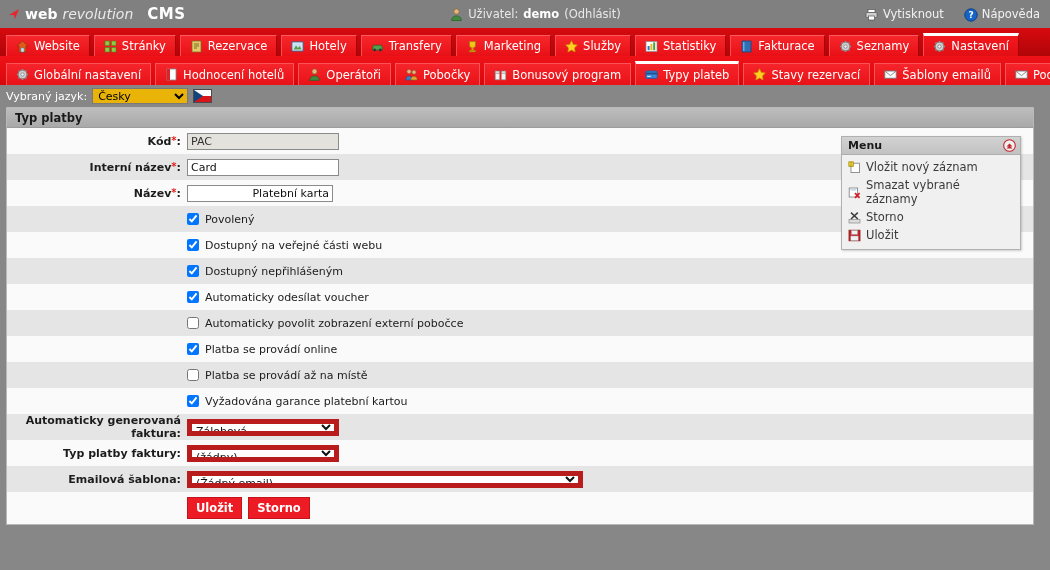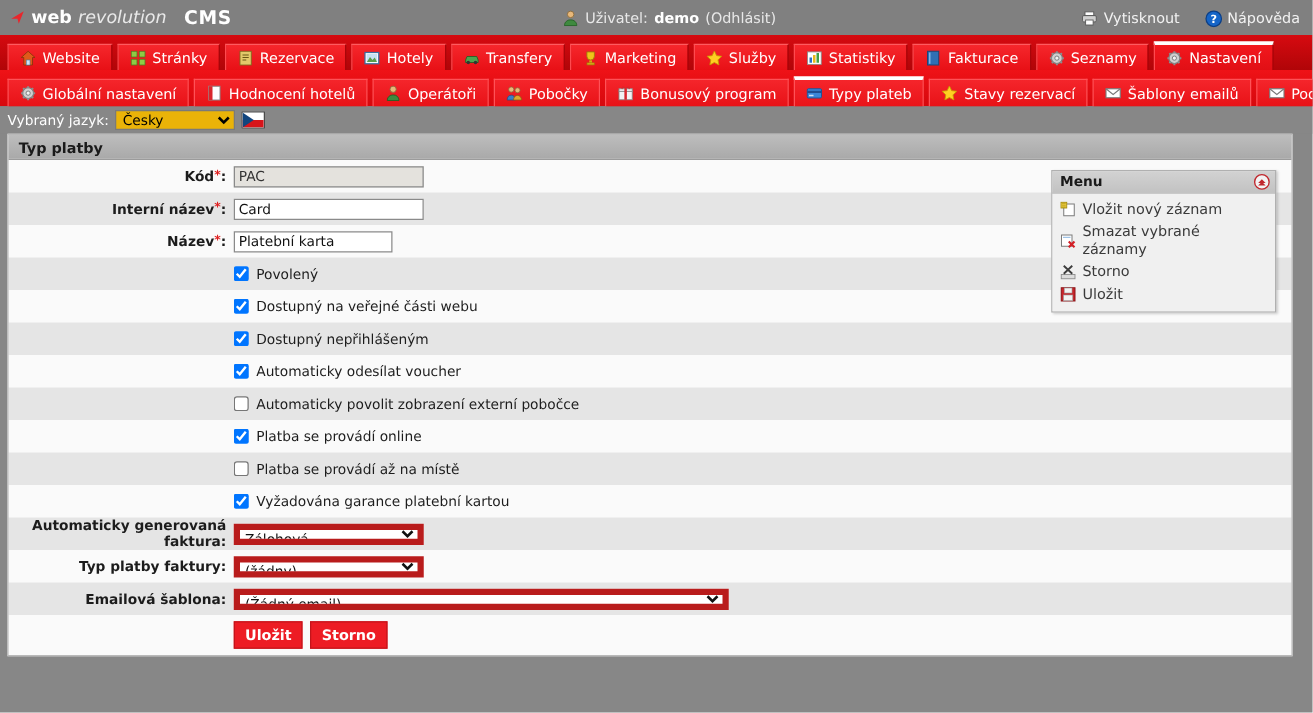--- a/index.html
+++ b/index.html
@@ -426,21 +426,21 @@
       </div>
       <div class="row even">
         <div class="lbl"><span>Interní název</span><span class="req">*</span>:</div>
         <div class="fld">
           <input type="text" value="Card" style="width: 152px;">
         </div>
       </div>
       <div class="row odd">
         <div class="lbl"><span>Název</span><span class="req">*</span>:</div>
         <div class="fld">
-          <input type="text" value="Platební karta" style="width: 127px;">
+          <input type="text" value="Platební karta" style="width: 146px; text-align: right;">
         </div>
       </div>
       <div class="row even">
         <div class="lbl"></div>
         <div class="fld">
           <label class="cb-wrap">
             <input type="checkbox" checked="" style="">
             <span class="cb-label">Povolený</span>
           </label>
         </div>

